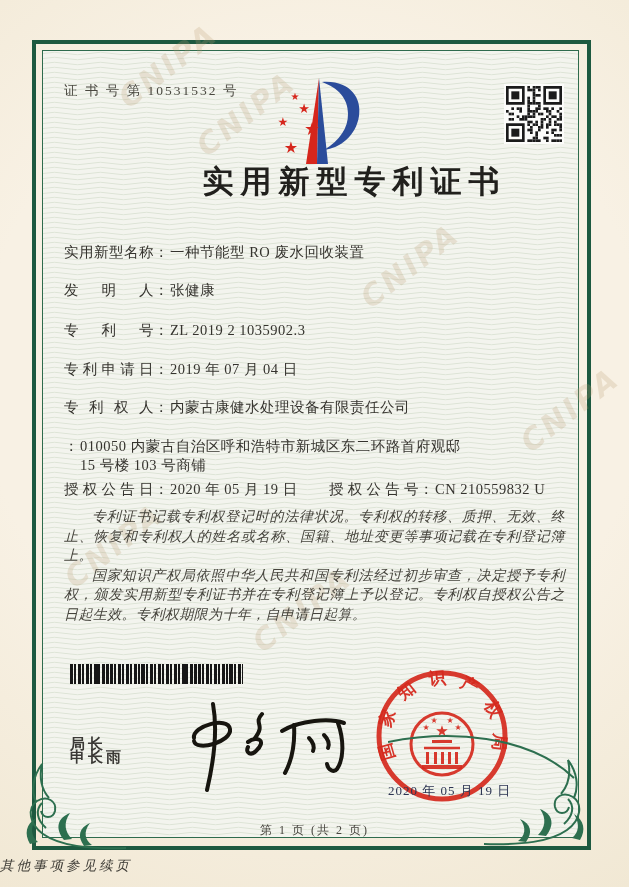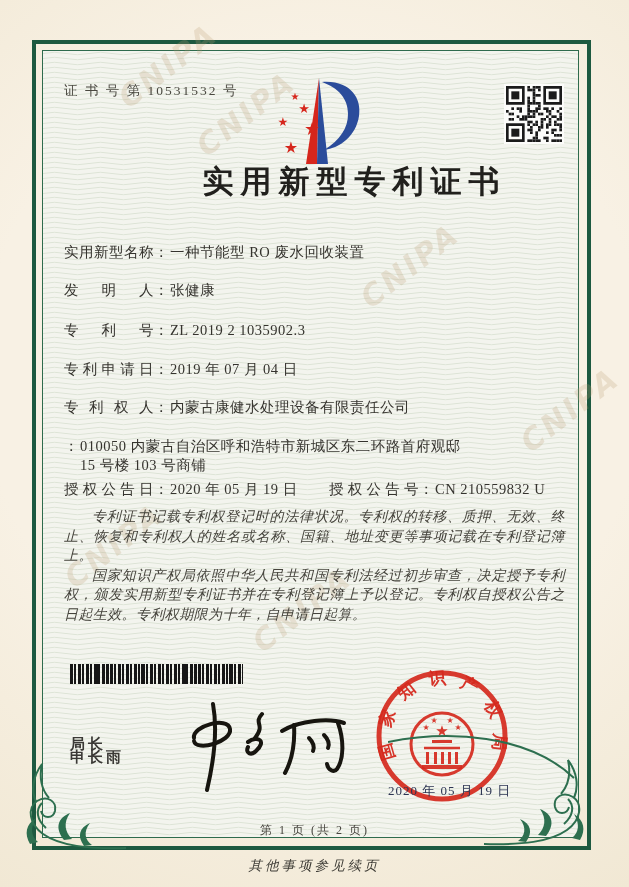--- a/index.html
+++ b/index.html
@@ -78,21 +78,21 @@
     position:absolute; left:382px; top:782px; width:135px; z-index:5;
     text-align:center; font-size:13px; letter-spacing:1px; color:#2d3553;
   }
   
   .page-num{
     position:absolute; left:0; top:822px; width:100%; z-index:3;
     text-align:center; font-size:12px; letter-spacing:2px; color:#46443e;
   }
   .footer-note{
     position:absolute; left:0; top:857px; width:100%; z-index:3;
-    text-align:center; font-style:italic; font-size:13.5px;
+    font-style:italic; font-size:13.5px;
     letter-spacing:3px; color:#3e3c36;
   }
   .flourish-left{position:absolute; left:16px; top:752px; z-index:6;}
   .flourish-right{position:absolute; left:388px; top:720px; z-index:6;}
 </style>
 </head>
 <body>
 
 <div class="page">
 

